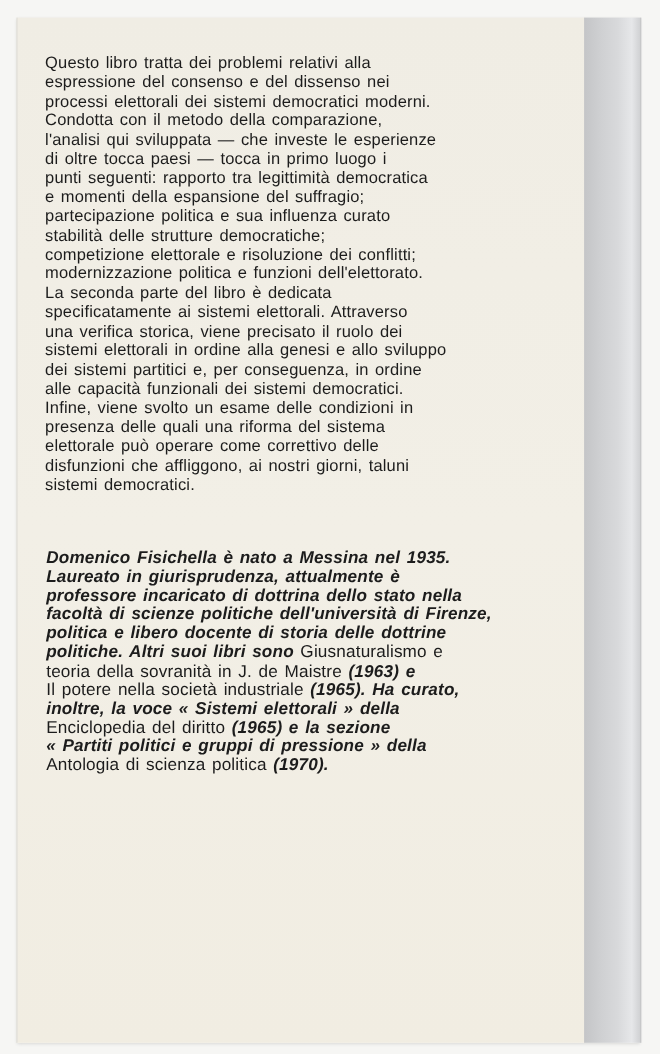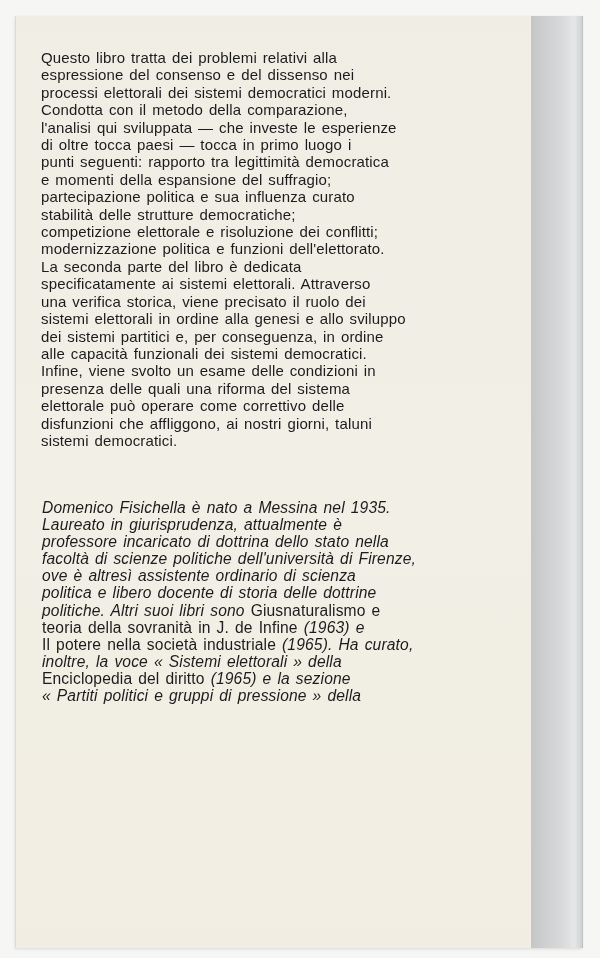--- a/index.html
+++ b/index.html
@@ -59,21 +59,21 @@
       position: absolute;
       left: 27px;
       top: 483px;
       width: 480px;
       font-size: 15.6px;
       line-height: 17.1px;
       color: #1c1c1c;
       letter-spacing: 0.15px;
       word-spacing: 1.5px;
     }
-    .it { font-style: italic; }
+    .it { font-style: italic; font-weight: bold; }
     .rm { font-style: normal; text-align: right; }
   </style>
 </head>
 <body>
 
 <div class="book">
   <div class="cover">
   </div>
   <div class="spine"></div>
 
@@ -101,22 +101,22 @@
     <span class="line">elettorale può operare come correttivo delle</span>
     <span class="line">disfunzioni che affliggono, ai nostri giorni, taluni</span>
     <span class="line">sistemi democratici.</span>
   </div>
 
   <div class="bio-block">
     <span class="line it">Domenico Fisichella è nato a Messina nel 1935.</span>
     <span class="line it">Laureato in giurisprudenza, attualmente è</span>
     <span class="line it">professore incaricato di dottrina dello stato nella</span>
     <span class="line it">facoltà di scienze politiche dell'università di Firenze,</span>
-    <span class="line it">ove è altresì assistente ordinario di scienza</span>
     <span class="line it">politica e libero docente di storia delle dottrine</span>
     <span class="line"><span class="it">politiche. Altri suoi libri sono </span><span class="rm">Giusnaturalismo e</span></span>
-    <span class="line"><span class="rm">teoria della sovranità in J. de Infine </span><span class="it">(1963) e</span></span>
+    <span class="line"><span class="rm">teoria della sovranità in J. de Maistre </span><span class="it">(1963) e</span></span>
     <span class="line"><span class="rm">Il potere nella società industriale </span><span class="it">(1965). Ha curato,</span></span>
     <span class="line it">inoltre, la voce « Sistemi elettorali » della</span>
     <span class="line"><span class="rm">Enciclopedia del diritto </span><span class="it">(1965) e la sezione</span></span>
     <span class="line it">« Partiti politici e gruppi di pressione » della</span>
+    <span class="line"><span class="rm">Antologia di scienza politica </span><span class="it">(1970).</span></span>
   </div>
 </div>
 
 </body></html>

